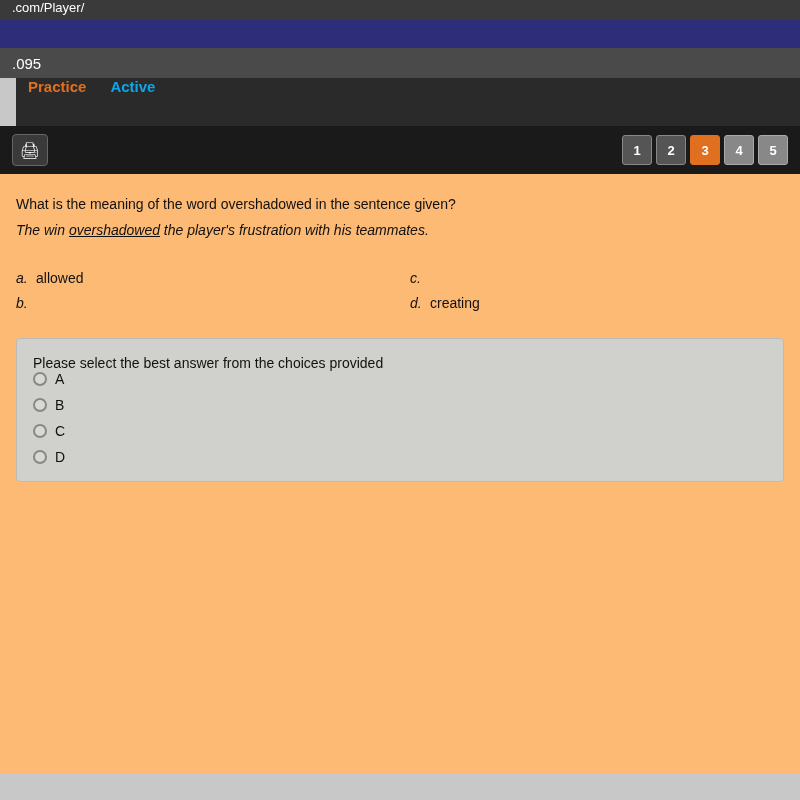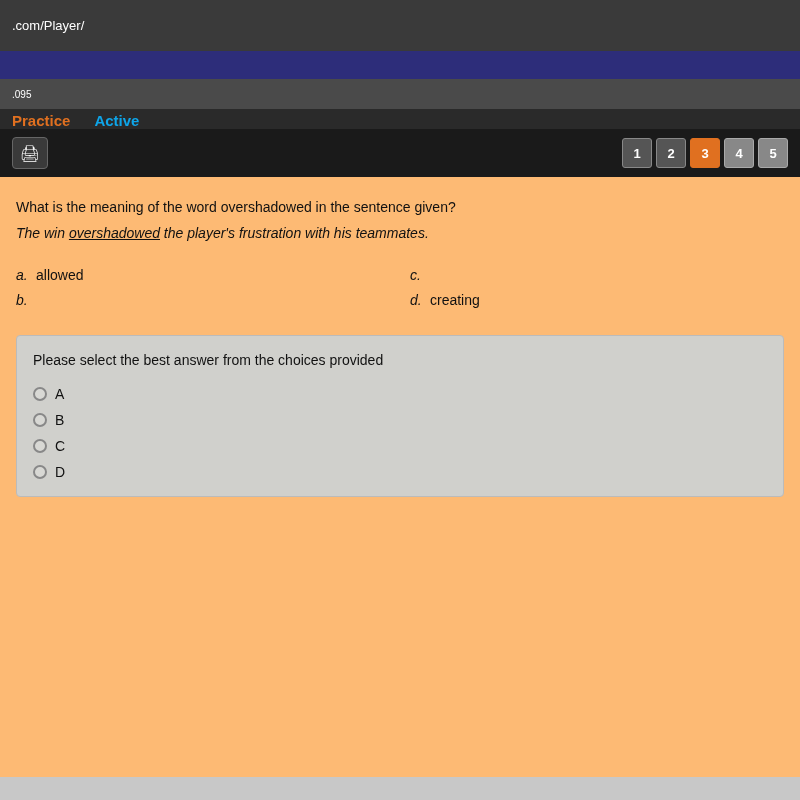--- a/index.html
+++ b/index.html
@@ -7,23 +7,22 @@
       width: 800px;
       height: 800px;
       background: #c8c8c8;
       font-family: Arial, sans-serif;
       overflow: hidden;
     }
 
     
     .browser-bar {
       background: #3a3a3a;
-      height: 51px;
-      display: flex;
-      align-items: center;
+      height: 20px;
+      display: flex;
       padding: 0 12px;
     }
     .browser-url {
       color: #fff;
       font-size: 13px;
     }
 
     
     .accent-bar {
       background: #2d2d7a;
@@ -33,31 +32,32 @@
     
     .score-bar {
       background: #4a4a4a;
       height: 30px;
       display: flex;
       align-items: center;
       padding: 0 12px;
     }
     .score-text {
       color: #fff;
-      font-size: 10px;
+      font-size: 15px;
     }
 
     
     .practice-bar {
       background: #2a2a2a;
-      height: 20px;
-      display: flex;
-      align-items: flex-end;
+      height: 48px;
+      display: flex;
+      align-items: flex-start;
       padding: 0 12px;
       gap: 24px;
+      margin-left: 16px;
     }
     .practice-label {
       color: #e07020;
       font-size: 15px;
       font-weight: bold;
     }
     .active-label {
       color: #0ea5e9;
       font-size: 15px;
       font-weight: bold;
@@ -128,21 +128,21 @@
       font-size: 14px;
       color: #111;
       line-height: 1.5;
       margin-bottom: 4px;
     }
     .question-sentence {
       font-size: 14px;
       color: #111;
       font-style: italic;
       line-height: 1.6;
-      margin-bottom: 21px;
+      margin-bottom: 27px;
     }
     .underline {
       text-decoration: underline;
     }
 
     
     .choices-grid {
       display: grid;
       grid-template-columns: 1fr 1fr;
       gap: 4px 20px;
@@ -165,21 +165,21 @@
     .answer-section {
       background: #d0d0cc;
       border: 1px solid #bbb;
       border-radius: 4px;
       padding: 16px;
       margin-top: 10px;
     }
     .answer-prompt {
       font-size: 14px;
       color: #111;
-      margin-bottom: 18px;
+      margin-bottom: 0;
     }
     .radio-options {
       display: flex;
       flex-direction: column;
       gap: 10px;
     }
     .radio-item {
       display: flex;
       align-items: center;
       gap: 8px;

